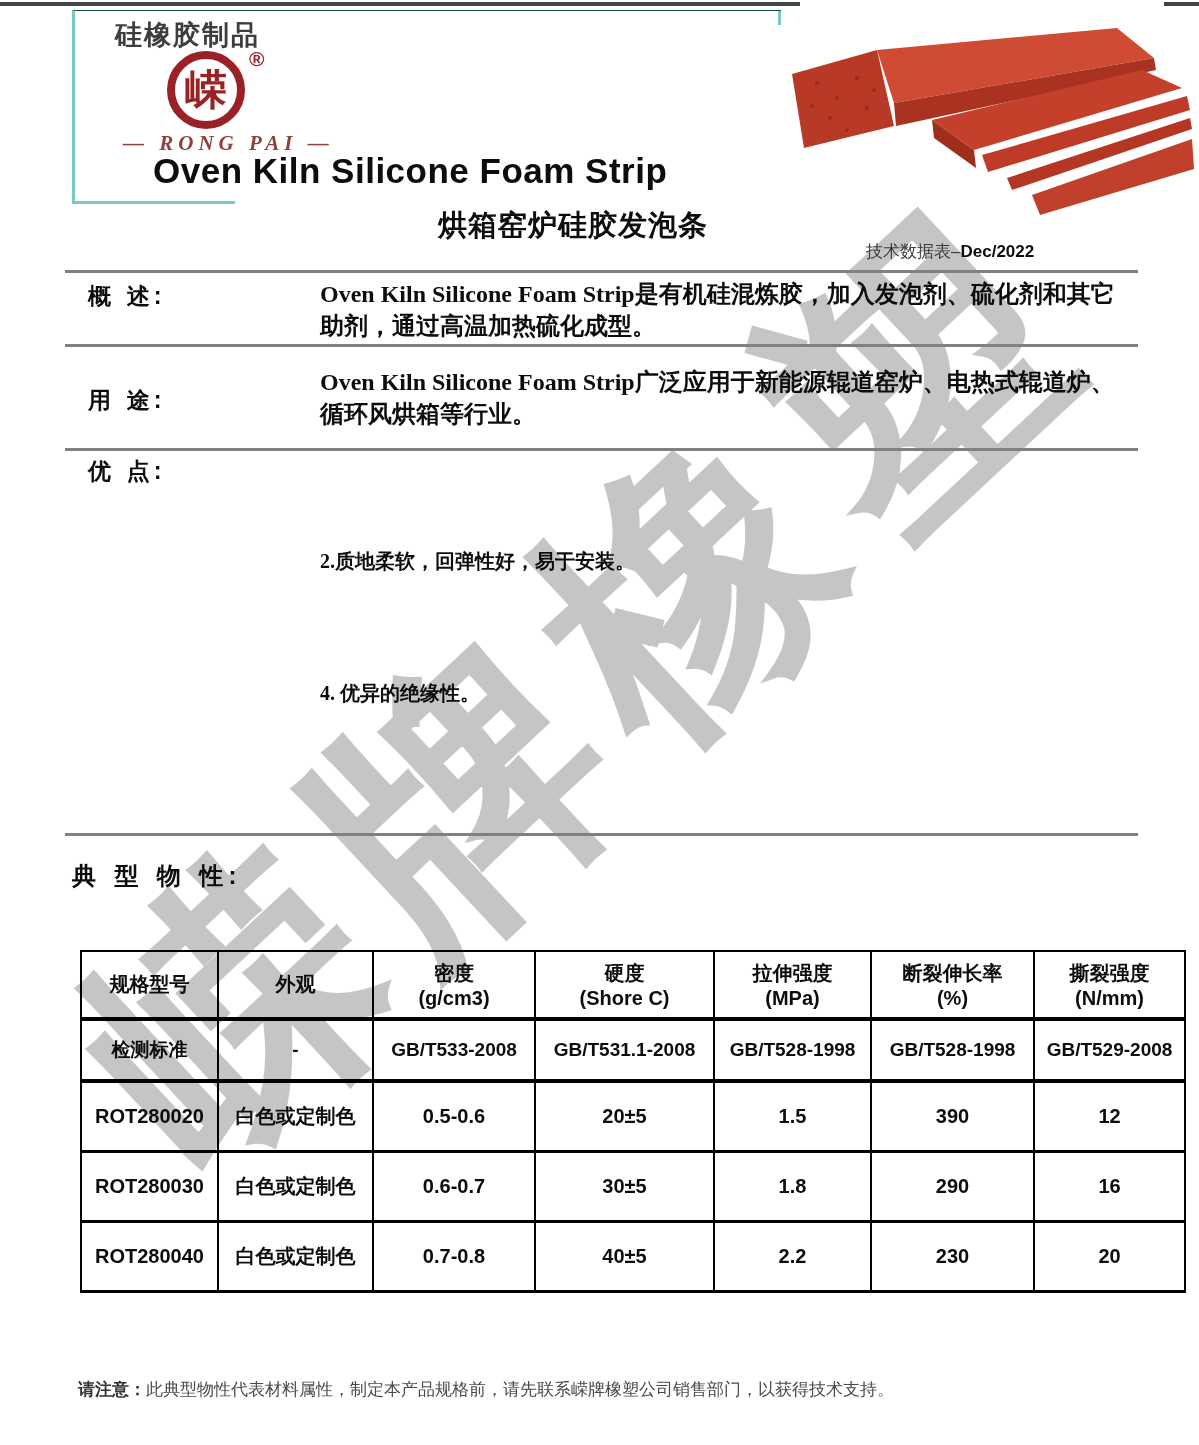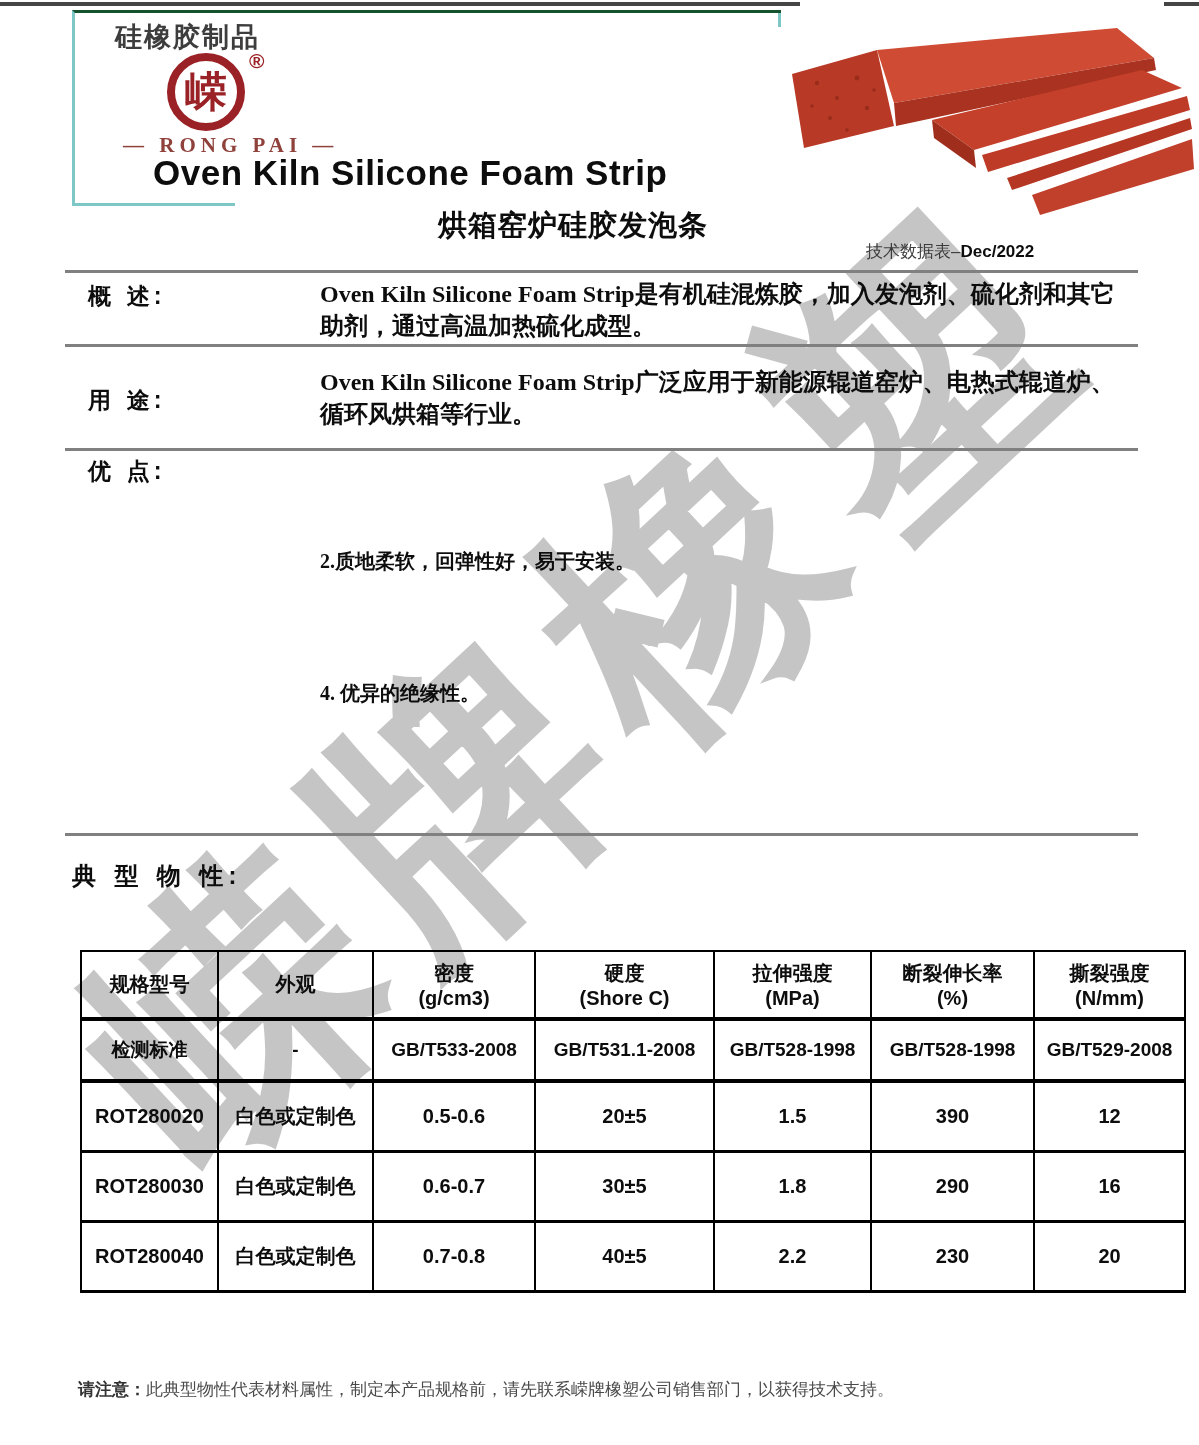--- a/index.html
+++ b/index.html
@@ -29,38 +29,38 @@
     line-height:1;
     pointer-events:none;
   }
   .layer{position:absolute;z-index:1;}
   
   .top-line{left:0;top:2px;width:800px;height:4px;background:#454545;}
   .top-line-right{left:1164px;top:2px;width:35px;height:4px;background:#454545;}
   
   .logo-box{
     left:72px;top:10px;width:706px;height:190px;
-    border-top:3px solid #14532d;
+    border-top:1px solid #14532d;
     border-left:3px solid #7dc8c7;
   }
   .logo-box::before{content:"";position:absolute;right:0;top:0;width:3px;height:14px;background:#7dc8c7;}
   .logo-box::after{content:"";position:absolute;left:-3px;bottom:-3px;width:163px;height:3px;background:#7dc8c7;}
   .brand-tagline{position:absolute;left:40px;top:6px;font-size:27px;font-weight:600;color:#3d3d3d;letter-spacing:2px;}
   .emblem{position:absolute;left:92px;top:40px;width:78px;height:78px;}
   .emblem-ring{
     position:absolute;left:0;top:0;width:62px;height:62px;
     border:8px solid #9a2125;border-radius:50%;
     display:flex;align-items:center;justify-content:center;
   }
   .emblem-char{font-size:42px;font-weight:bold;color:#9a2125;line-height:1;}
   .emblem-reg{position:absolute;left:82px;top:-4px;font-size:21px;color:#9a2125;font-weight:bold;}
   .brand-roman{
     position:absolute;left:48px;top:120px;
     font-family:"Liberation Serif", serif;
-    font-size:21px;color:#8f423b;letter-spacing:5px;font-weight:600;white-space:nowrap;
+    font-size:21px;color:#8f423b;letter-spacing:5px;font-weight:600;white-space:nowrap;font-style:italic;
   }
   .page-title{
     position:absolute;left:78px;top:140px;
     font-size:35px;font-weight:bold;color:#0d0d0d;letter-spacing:.5px;white-space:nowrap;
   }
   
   .product-photo{left:782px;top:8px;width:412px;height:208px;}
   
   .subtitle-cn{left:438px;top:206px;font-size:29px;font-weight:bold;color:#0d0d0d;letter-spacing:1px;}
   .ds-date{left:866px;top:240px;font-size:17px;color:#3c3c3c;white-space:nowrap;}

